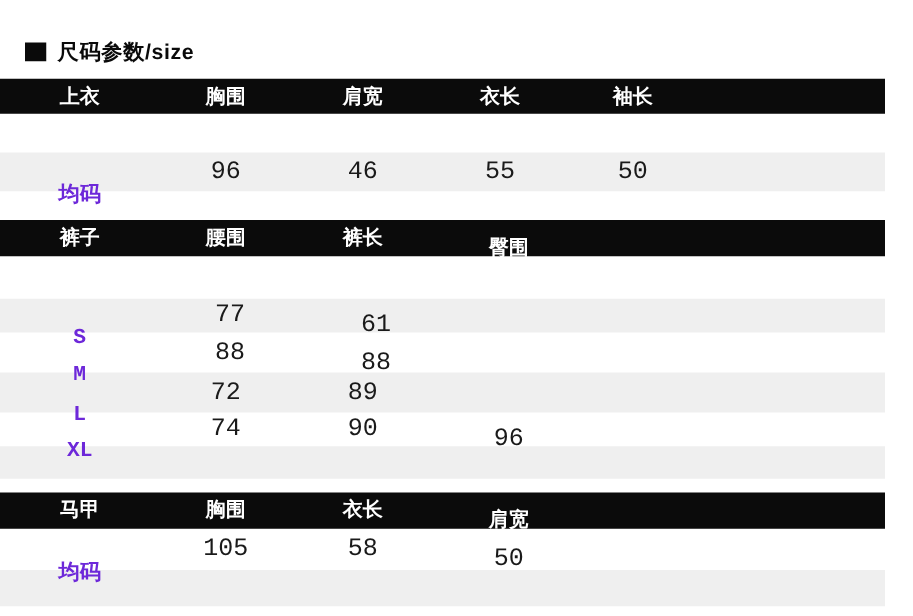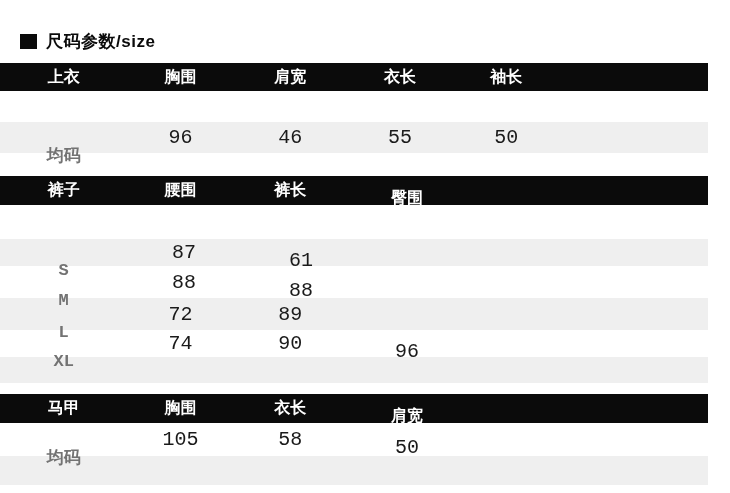--- a/index.html
+++ b/index.html
@@ -53,21 +53,21 @@
     color: #ffffff;
     font-weight: bold;
     font-size: 16px;
   }
   .hdr1 { height: 28px; }
   .hdr2 { height: 29px; }
   .hdr3 { height: 29px; }
 
   .stripe { background: #efefef; }
 
-  .lab { font-weight: bold; font-size: 17px; color: #737373; margin-top: 36px; }
+  .lab { font-weight: bold; font-size: 17px; color: #6d28d9; margin-top: 36px; }
   .num { font-weight: normal; font-size: 20px; color: #1a1a1a; }
 
   
   .g-title-hdr1 { height: 11px; }
   .g-hdr1-data  { height: 31px; }
   .r-top-data   { height: 31px; }
   .g-top-hdr2   { height: 23px; }
   .g-hdr2-data  { height: 34px; }
   .r-s  { height: 27px; }
   .r-m  { height: 32px; }
@@ -114,21 +114,21 @@
     <span class="cell c1">裤子</span>
     <span class="cell c2">腰围</span>
     <span class="cell c3">裤长</span>
     <span class="cell c4">臀围</span>
   </div>
 
   <div class="g-hdr2-data"></div>
 
   <div class="row stripe r-s t4">
     <span class="cell c1 lab">S</span>
-    <span class="cell c3 num">87</span>
+    <span class="cell c3 num">77</span>
     <span class="cell c4 num">61</span>
   </div>
 
   <div class="row r-m t4">
     <span class="cell c1 lab">M</span>
     <span class="cell c3 num">88</span>
     <span class="cell c4 num">88</span>
   </div>
 
   <div class="row stripe r-l t4">

